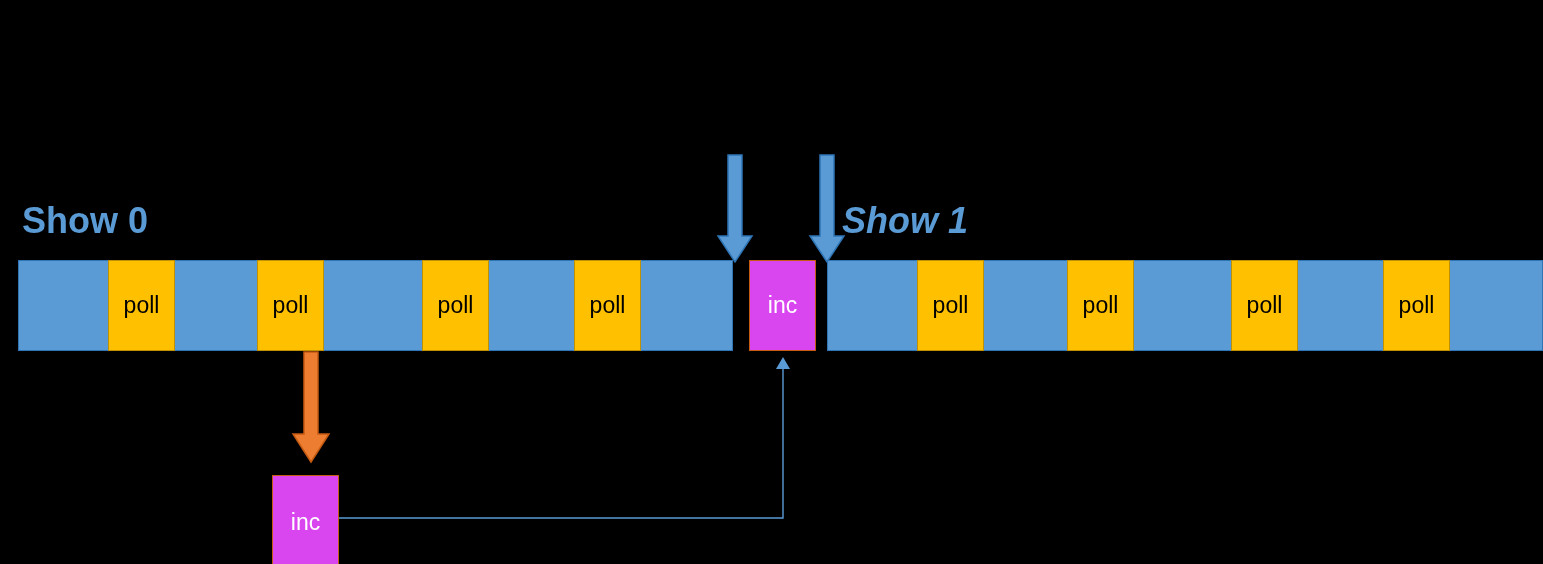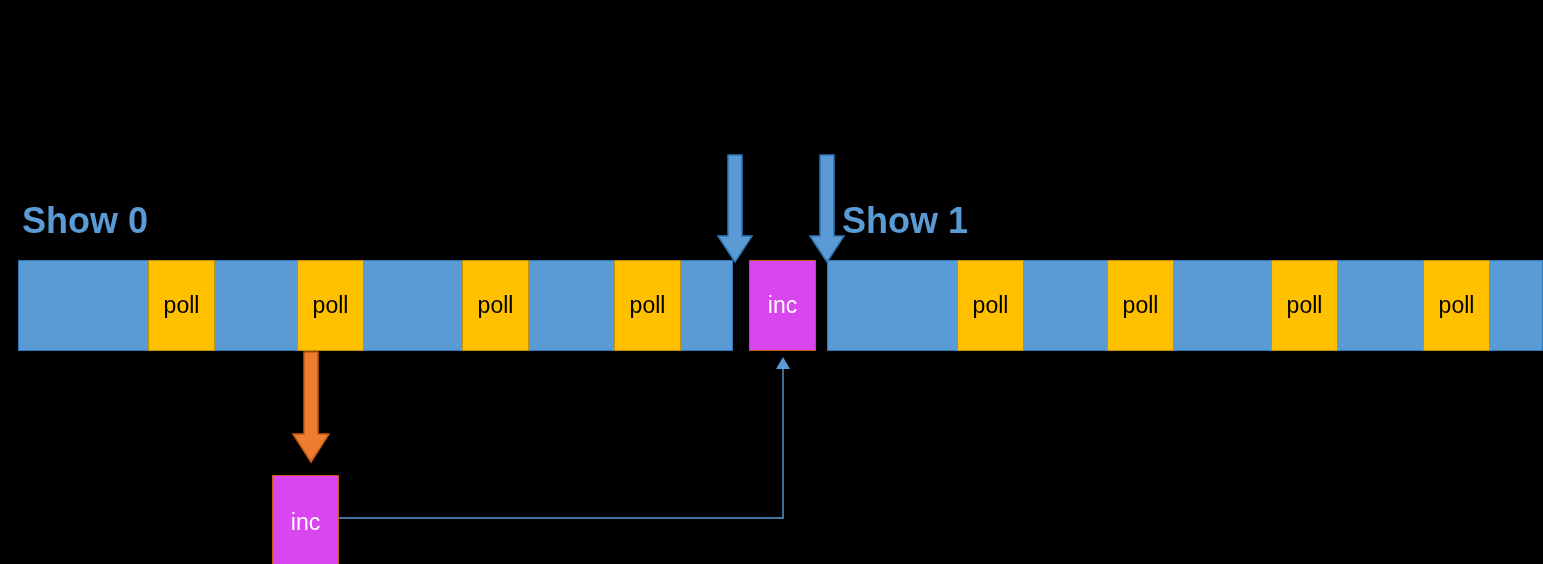--- a/index.html
+++ b/index.html
@@ -32,21 +32,20 @@
     align-items: center;
     justify-content: center;
     font-size: 23px;
     line-height: 1;
     letter-spacing: 0px;
   }
   .cell.poll {
     background: #FFC000;
     border: 1px solid #BF9000;
     color: #000000;
-    margin-left: 40px;
   }
   .cell.inc {
     background: #d946ef;
     border: 1px solid #C55A11;
     color: #FFFFFF;
   }
   
   .caption {
     position: absolute;
     color: #5B9BD5;
@@ -64,21 +63,21 @@
     height: 564px;
     pointer-events: none;
   }
 </style>
 </head>
 <body>
 
 <div id="canvas">
 
   <div class="caption" id="caption-0" style="left: 22px; top: 203px;">Show 0</div>
-  <div class="caption" id="caption-1" style="left: 842px; top: 203px;">Show 1</div>
+  <div class="caption" id="caption-1" style="left: 842px; top: 203px; font-style: italic;">Show 1</div>
 
   <div class="bar" id="bar-0" style="left: 18px; top: 260px; width: 715px; height: 91px;"></div>
   <div class="bar" id="bar-1" style="left: 827px; top: 260px; width: 716px; height: 91px;"></div>
 
   <div class="cell poll" id="cell-0" style="left: 108px; top: 260px; width: 67px; height: 91px;">poll</div>
   <div class="cell poll" id="cell-1" style="left: 257px; top: 260px; width: 67px; height: 91px;">poll</div>
   <div class="cell poll" id="cell-2" style="left: 422px; top: 260px; width: 67px; height: 91px;">poll</div>
   <div class="cell poll" id="cell-3" style="left: 574px; top: 260px; width: 67px; height: 91px;">poll</div>
   <div class="cell inc" id="cell-4" style="left: 749px; top: 260px; width: 67px; height: 91px;">inc</div>
   <div class="cell poll" id="cell-5" style="left: 917px; top: 260px; width: 67px; height: 91px;">poll</div>

